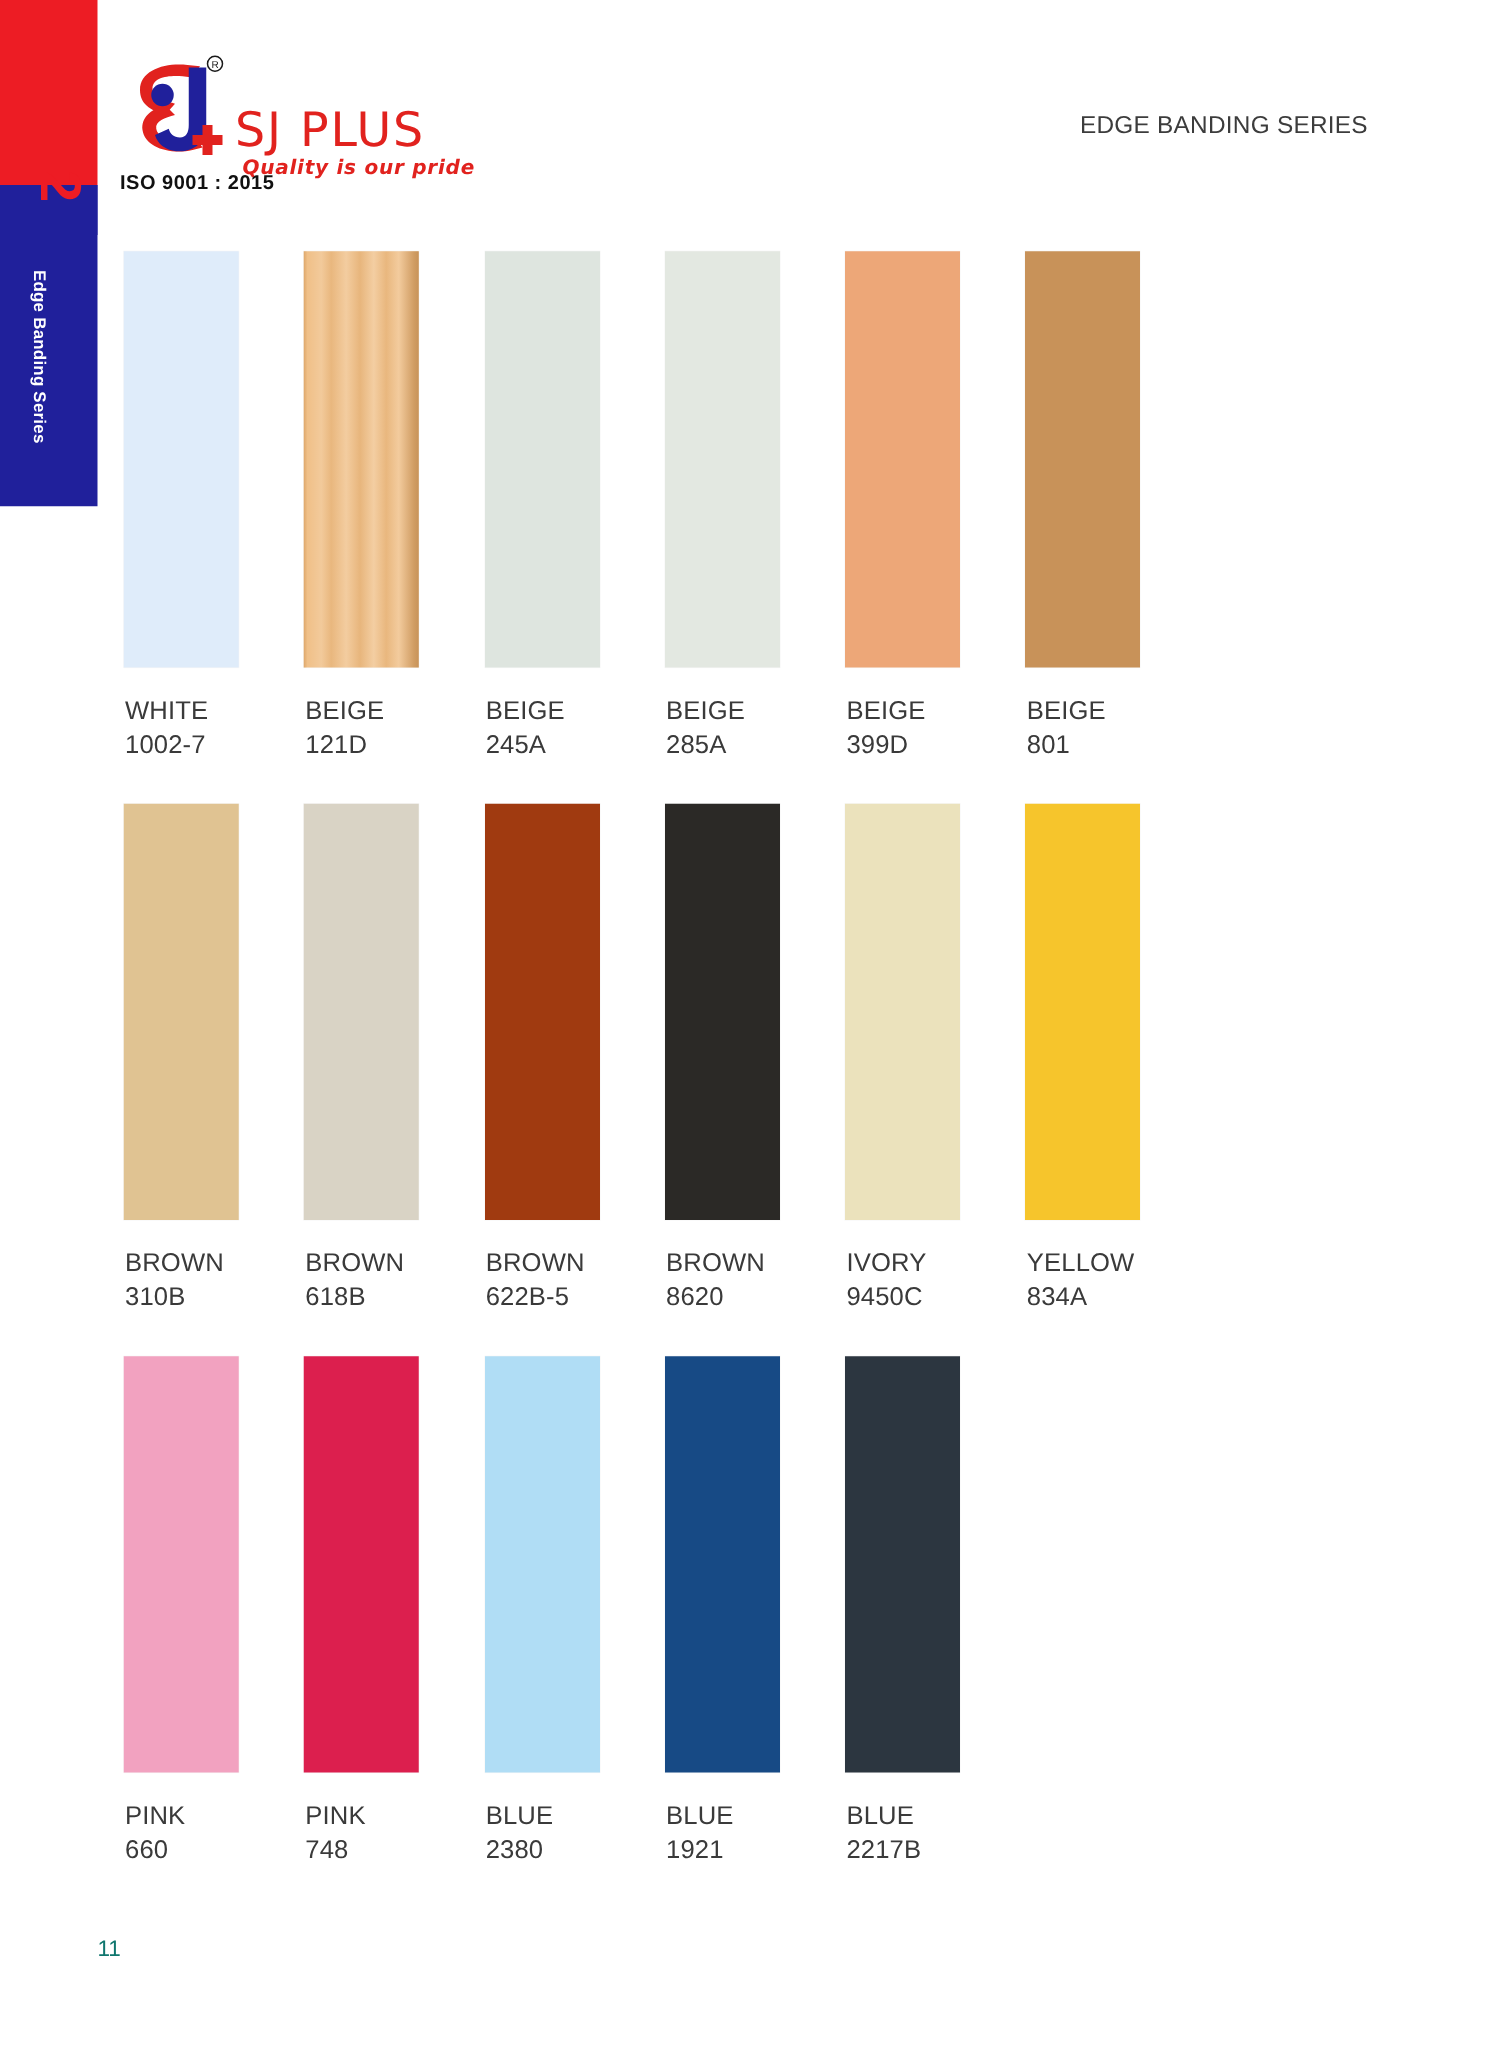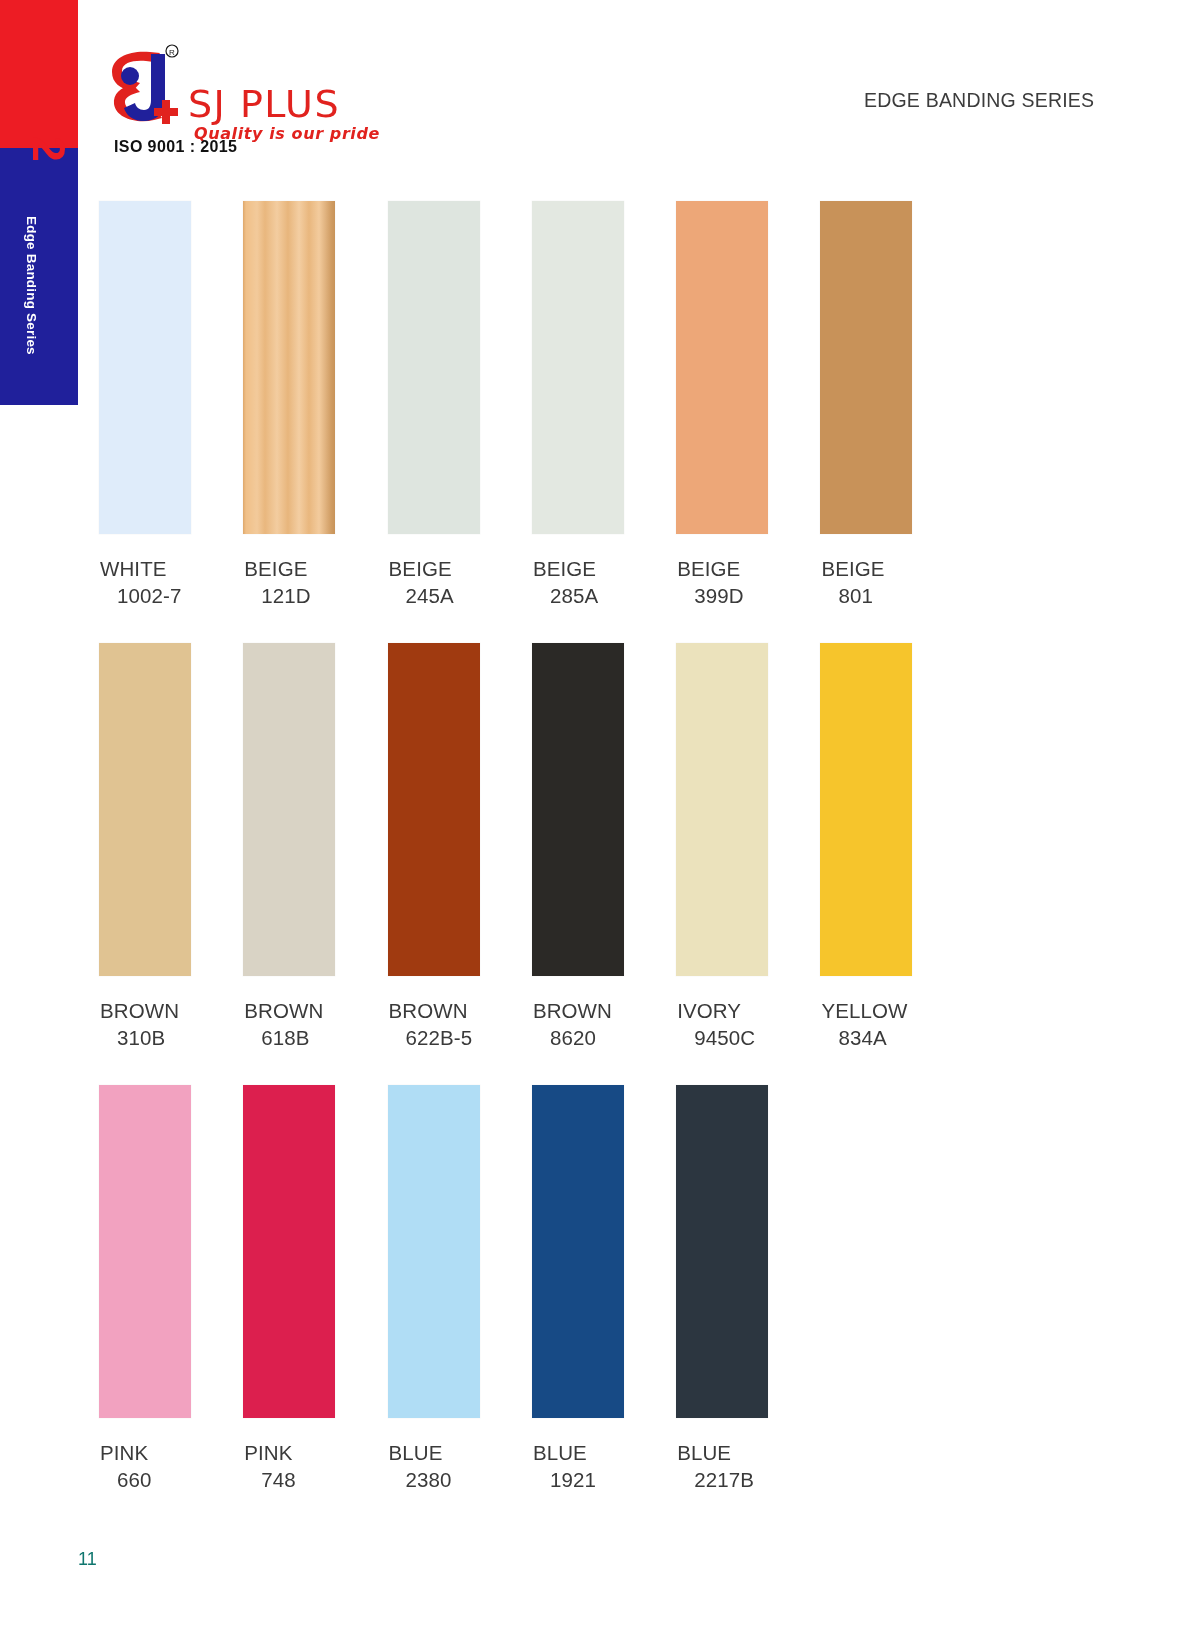--- a/index.html
+++ b/index.html
@@ -106,21 +106,21 @@
     top: 84px;
     font-size: 16px;
     font-style: italic;
     font-weight: bold;
     color: #e1221e;
     letter-spacing: 0.6px;
     font-family: "DejaVu Sans", sans-serif;
   }
   #iso-text {
     position: absolute;
-    left: 18px;
+    left: 0;
     top: 98px;
     font-size: 16px;
     font-weight: bold;
     color: #111111;
     letter-spacing: 0.4px;
   }
   #series-heading {
     position: absolute;
     left: 864px;
     top: 87px;
@@ -164,21 +164,21 @@
   }
   .swatch-name {
     margin-left: 4px;
     margin-top: 21px;
     font-size: 20.5px;
     color: #3a3a3a;
     line-height: 27px;
     letter-spacing: 0.1px;
   }
   .swatch-code {
-    margin-left: 21px;
+    margin-left: 4px;
     font-size: 20.5px;
     color: #3a3a3a;
     line-height: 27px;
     letter-spacing: 0.1px;
     min-height: 27px;
   }
   .row-gap { height: 34px; }
 
   
   #page-number {

